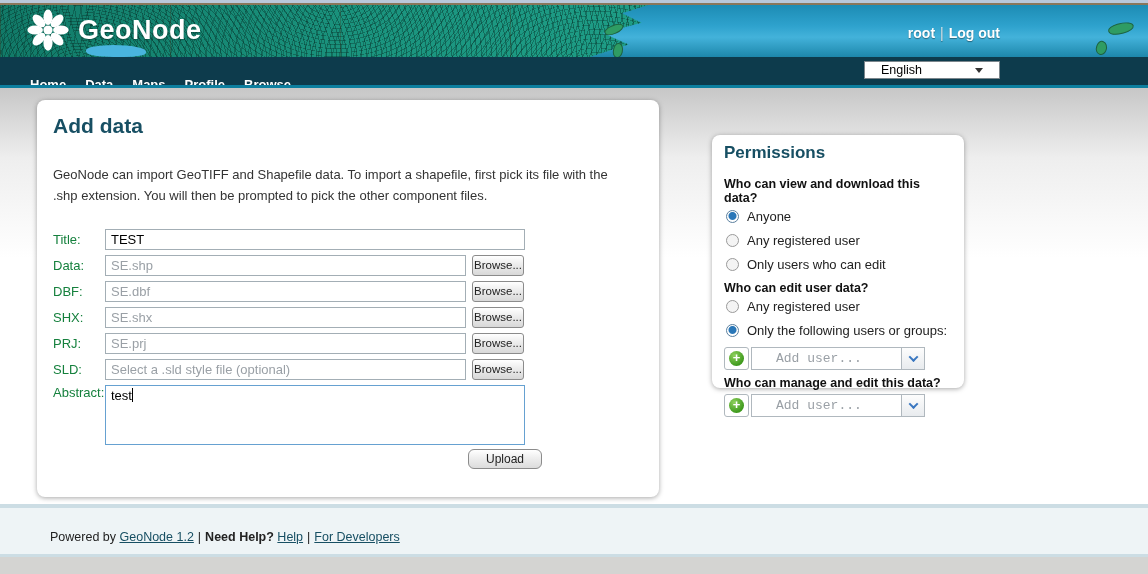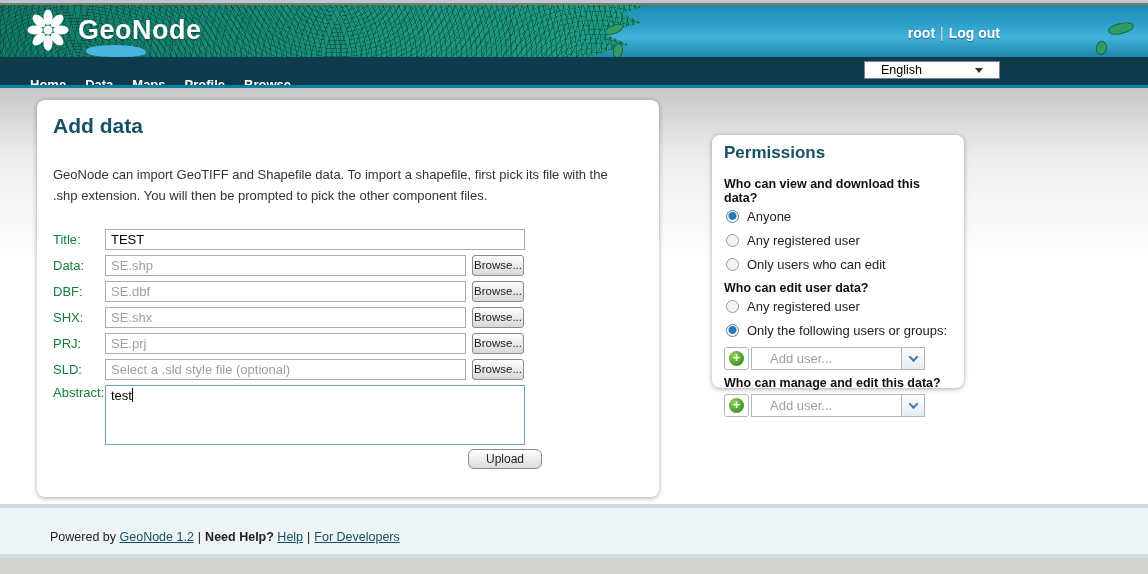--- a/index.html
+++ b/index.html
@@ -87,22 +87,22 @@
     margin-right:8px; flex:0 0 13px; cursor:pointer; }
   .radio.checked { border-color:#5b7f9e;
     background:radial-gradient(circle at 50% 45%, #2a77b8 0 3.5px, #ffffff 4.5px 100%); }
   .radio-label { font-size:13px; color:#222; }
   .combo { display:flex; align-items:stretch; height:23px; margin:2px 0 2px 0; width:201px; }
   .plus-btn { width:25px; border:1px solid #b0b8be; border-radius:3px; background:#fff; margin-right:2px;
     display:flex; align-items:center; justify-content:center; cursor:pointer; padding:0; }
   .plus-circle { width:15px; height:15px; border-radius:50%; color:#fff; font-size:13px; font-weight:bold;
     line-height:14px; text-align:center;
     background:radial-gradient(circle at 35% 30%, #8ed05c, #3f9a1e 70%); }
-  .combo-field { flex:1; border:1px solid #b0b8be; border-right:none; padding:0 18px; font-size:13px;
-    color:#9aa0a6; font-family:Liberation Sans, sans-serif; min-width:0; }
+  .combo-field { flex:1; border:1px solid #b0b8be; border-right:none; padding:0 24px; font-size:13px;
+    color:#9aa0a6; font-family:Liberation Mono, monospace; min-width:0; }
   .combo-field::placeholder { color:#9aa0a6; opacity:1; }
   .combo-drop { width:24px; border:1px solid #b0b8be; background:linear-gradient(180deg,#fdfdfd,#e8ebee);
     display:flex; align-items:center; justify-content:center; cursor:pointer; }
   .chev { width:7px; height:7px; border-right:2px solid #3a77c0; border-bottom:2px solid #3a77c0;
     transform:rotate(45deg) translate(-1px,-1px); }
 
   
   .footer-strip-top { position:absolute; left:0; top:504px; width:100%; height:4px; background:#ccdde4; }
   .footer-band { position:absolute; left:0; top:508px; width:100%; height:46px; background:#eef4f6; }
   .footer-strip-bot { position:absolute; left:0; top:554px; width:100%; height:3px; background:#ccdde4; }

